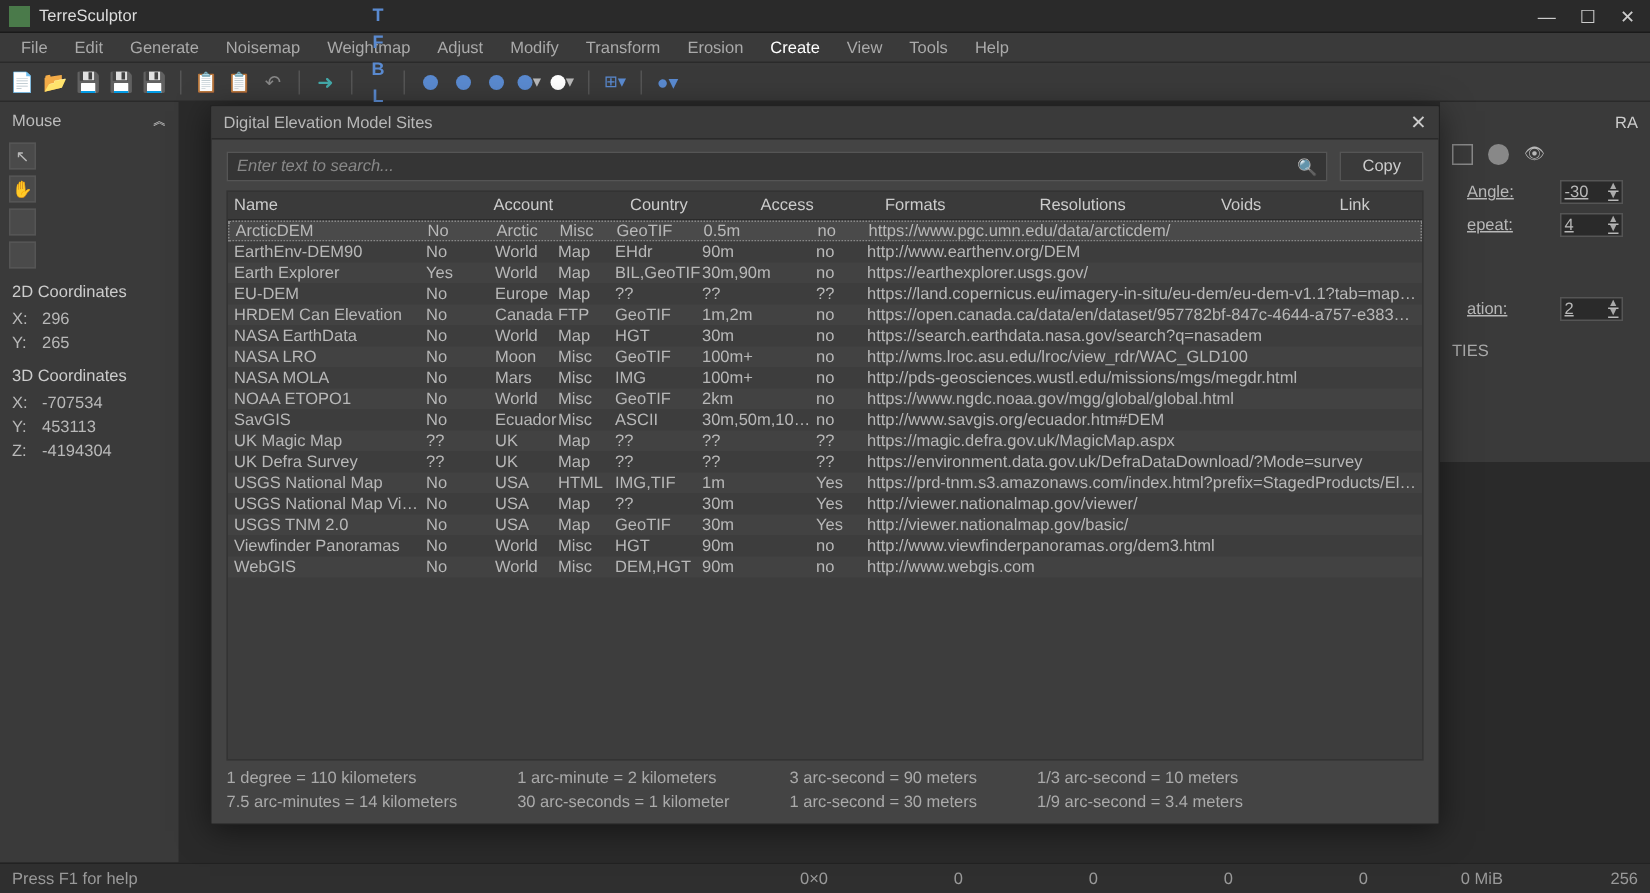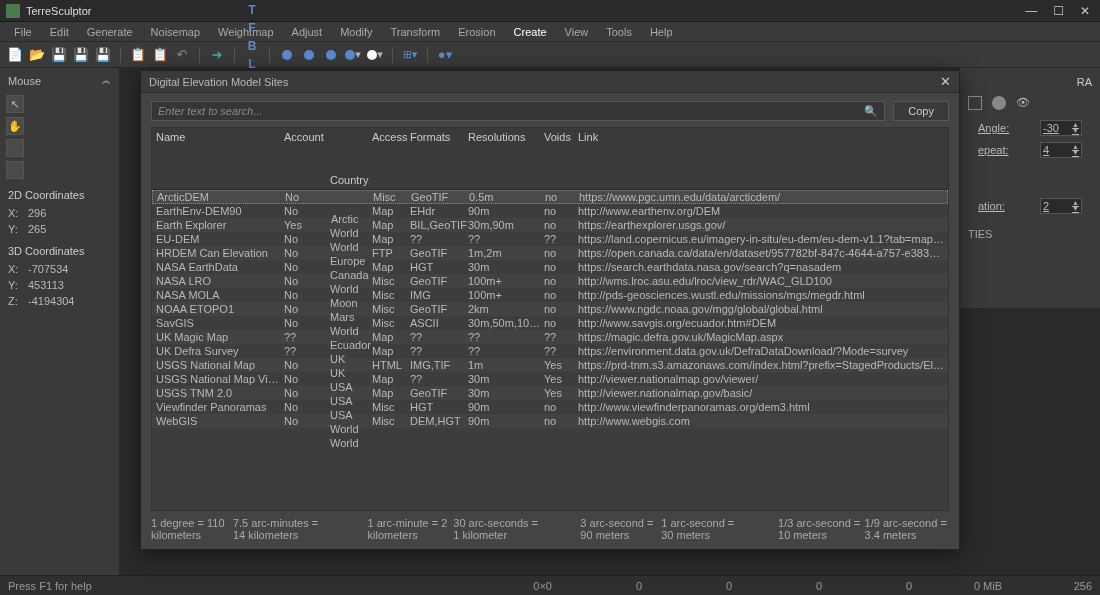--- a/index.html
+++ b/index.html
@@ -65,39 +65,39 @@
 .dialog-title .close { cursor: pointer; color: #ccc; font-size: 13px; }
 .dialog-body { flex: 1; padding: 8px 10px; display: flex; flex-direction: column; }
 .search-row { display: flex; gap: 8px; margin-bottom: 6px; }
 .search-box { flex: 1; background: #353535; border: 1px solid #555; height: 20px; display: flex; align-items: center; padding: 0 6px; position: relative; }
 .search-box input { flex: 1; background: transparent; border: none; outline: none; color: #ccc; font-size: 11px; }
 .search-box input::placeholder { color: #888; font-style: italic; }
 .search-box .mag { color: #888; font-size: 11px; }
 .copy-btn { background: #3a3a3a; border: 1px solid #555; color: #ccc; padding: 2px 14px; cursor: pointer; text-align: right; }
 
 .table { border: 1px solid #333; flex: 1; background: #3d3d3d; overflow: hidden; }
-.table-header { display: flex; background: #3a3a3a; border-bottom: 1px solid #2a2a2a; padding: 3px 4px; }
+.table-header { display: flex; background: #3a3a3a; border-bottom: 1px solid #2a2a2a; padding: 3px 4px; gap: 45px; }
 .table-header .th { color: #ccc; }
 .table-body { }
 .tr { display: flex; padding: 1px 4px; height: 14px; align-items: center; }
 .tr:nth-child(odd) { background: #424242; }
 .tr:nth-child(even) { background: #3d3d3d; }
 .tr.sel { background: #4a4a4a; border: 1px dotted #888; }
 .td { overflow: hidden; white-space: nowrap; text-overflow: ellipsis; }
 .c-name { width: 128px; }
 .c-acct { width: 46px; }
-.c-country { width: 42px; margin-top: 43px; }
+.c-country { width: 42px; }
 .c-access { width: 38px; }
 .c-formats { width: 58px; }
 .c-res { width: 76px; }
 .c-voids { width: 34px; }
 .c-link { flex: 1; }
 
 .legend { margin-top: 6px; display: flex; gap: 40px; color: #aaa; }
-.legend .col { display: flex; flex-direction: row; gap: 4px; }
+.legend .col { display: flex; flex-direction: column; gap: 4px; }
 
 
 .statusbar { position: absolute; bottom: 0; left: 0; right: 0; height: 20px; background: #2f2f2f; display: flex; align-items: center; padding: 0 8px; color: #999; border-top: 1px solid #222; }
 .statusbar .sb-left { flex: 1; }
 .statusbar .sb-item { width: 90px; text-align: right; }
 </style>
 </head>
 <body>
 
 <div class="titlebar">

